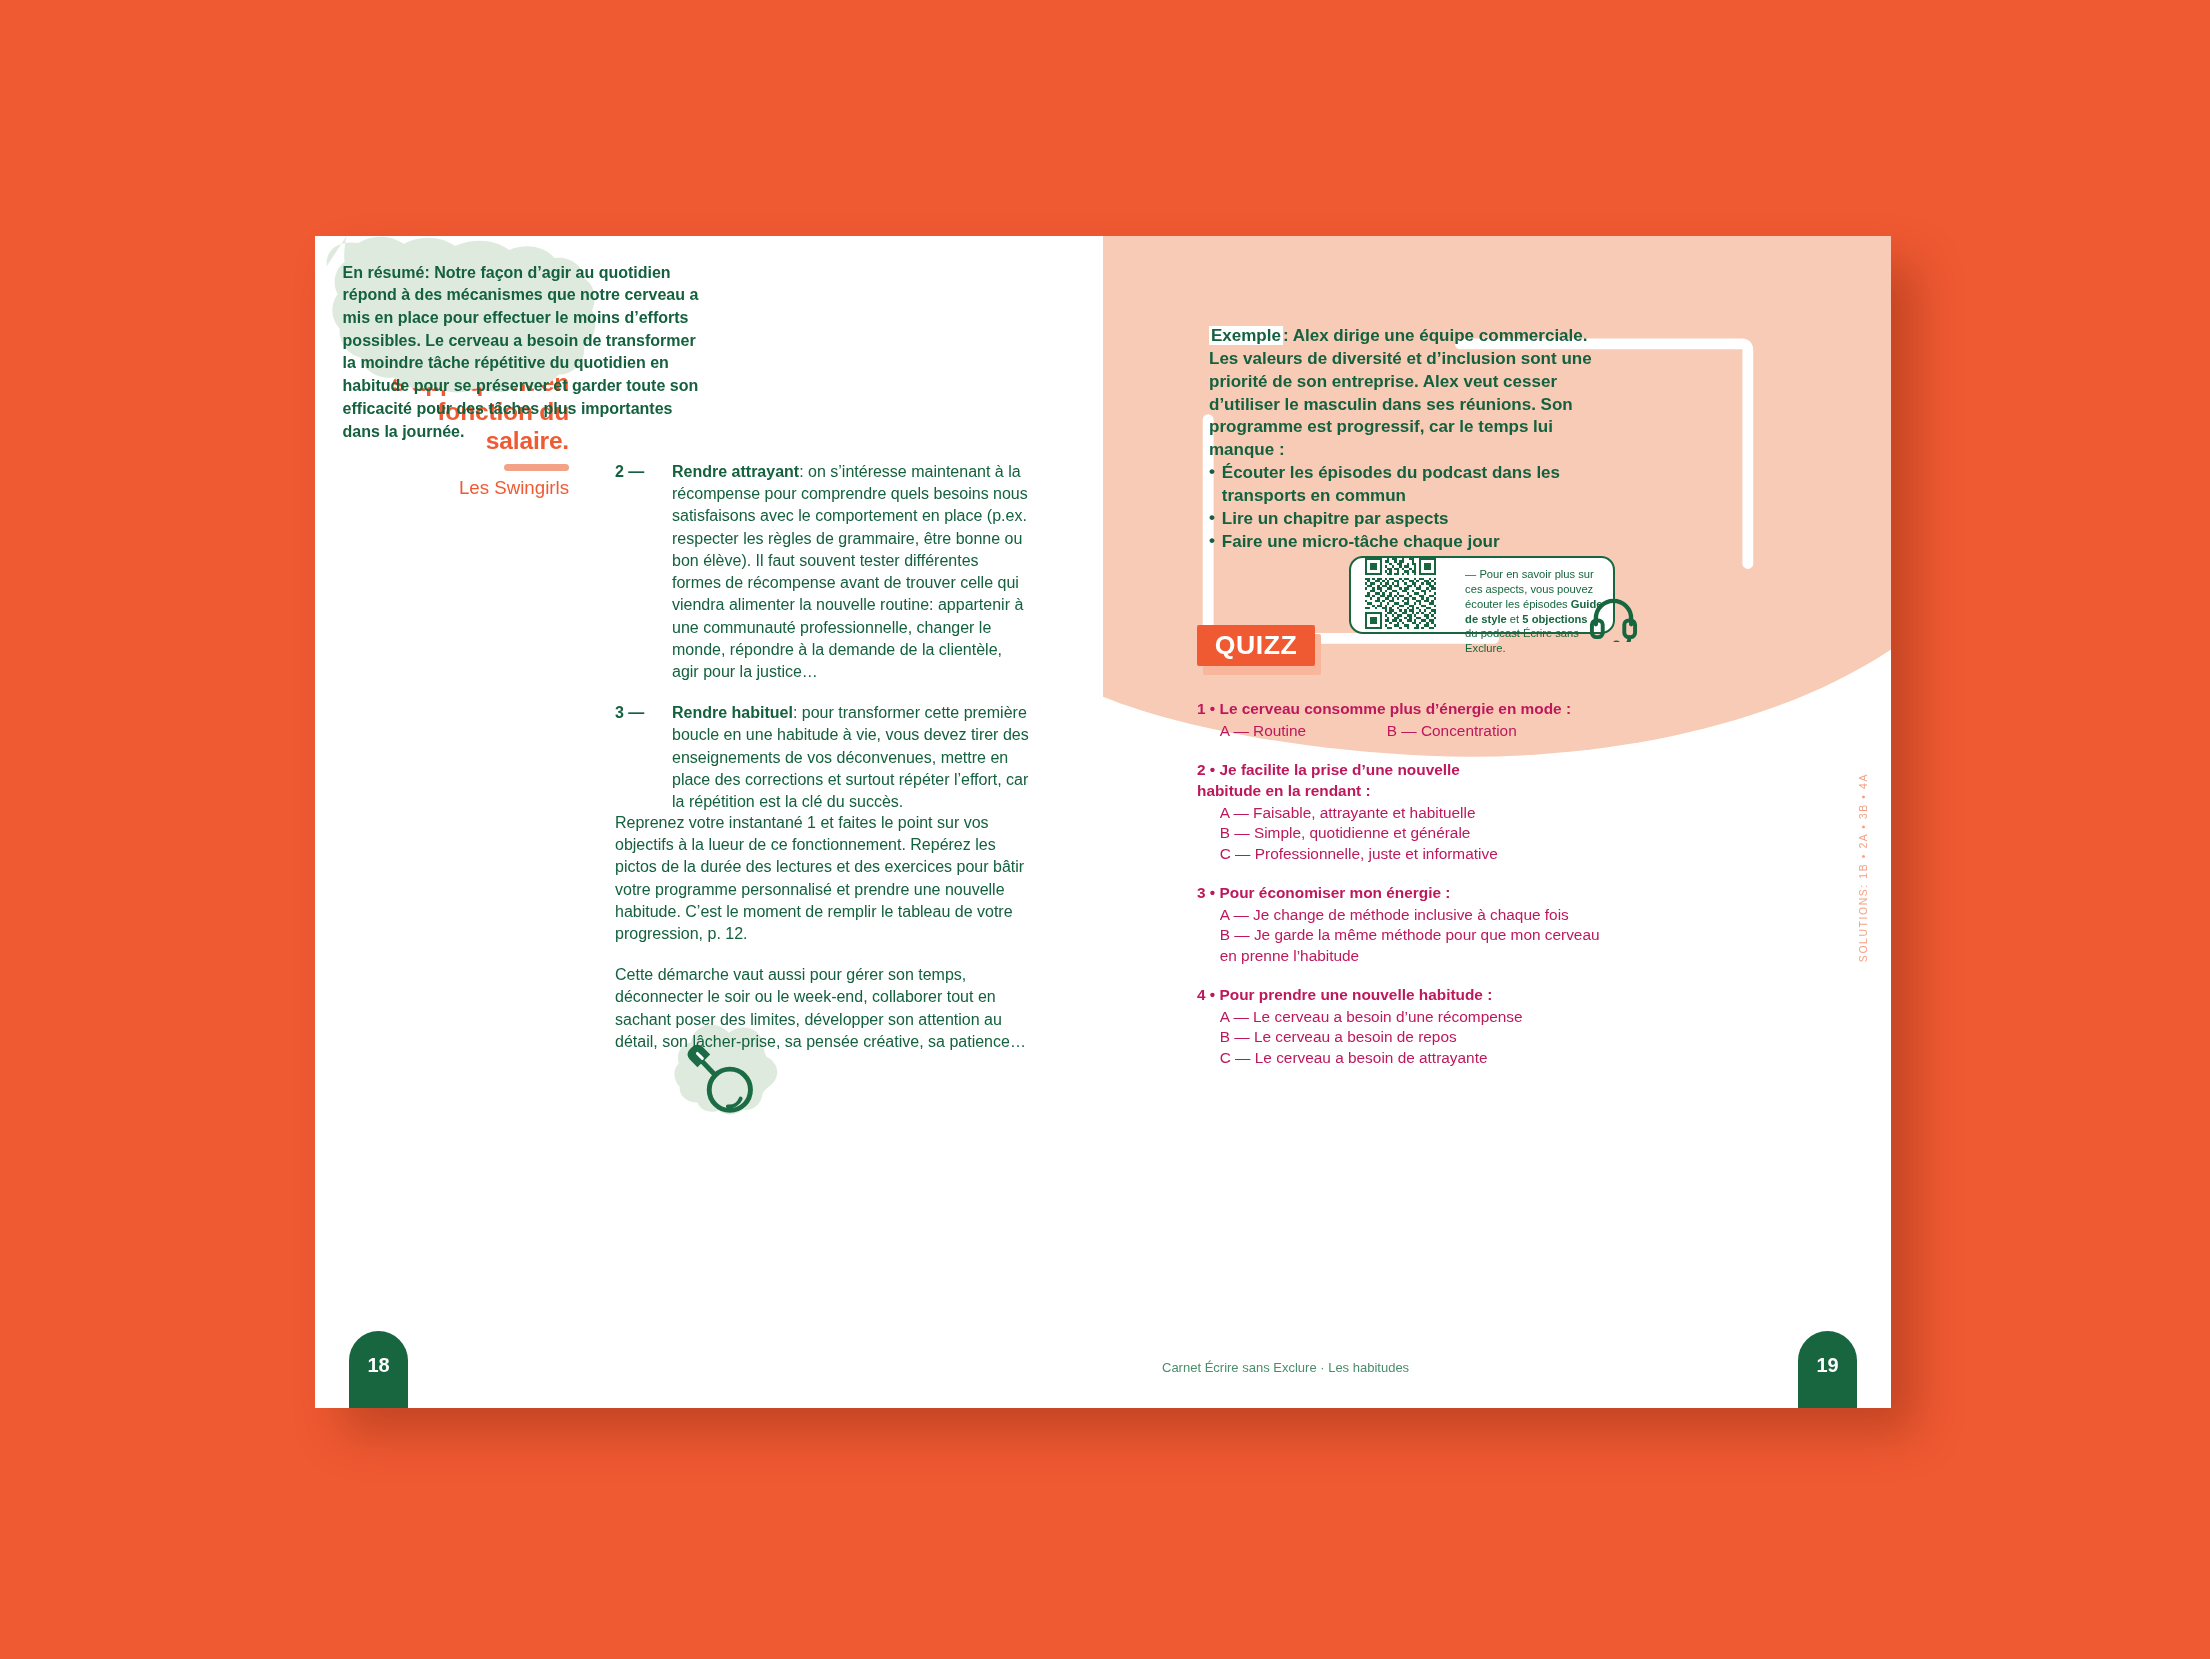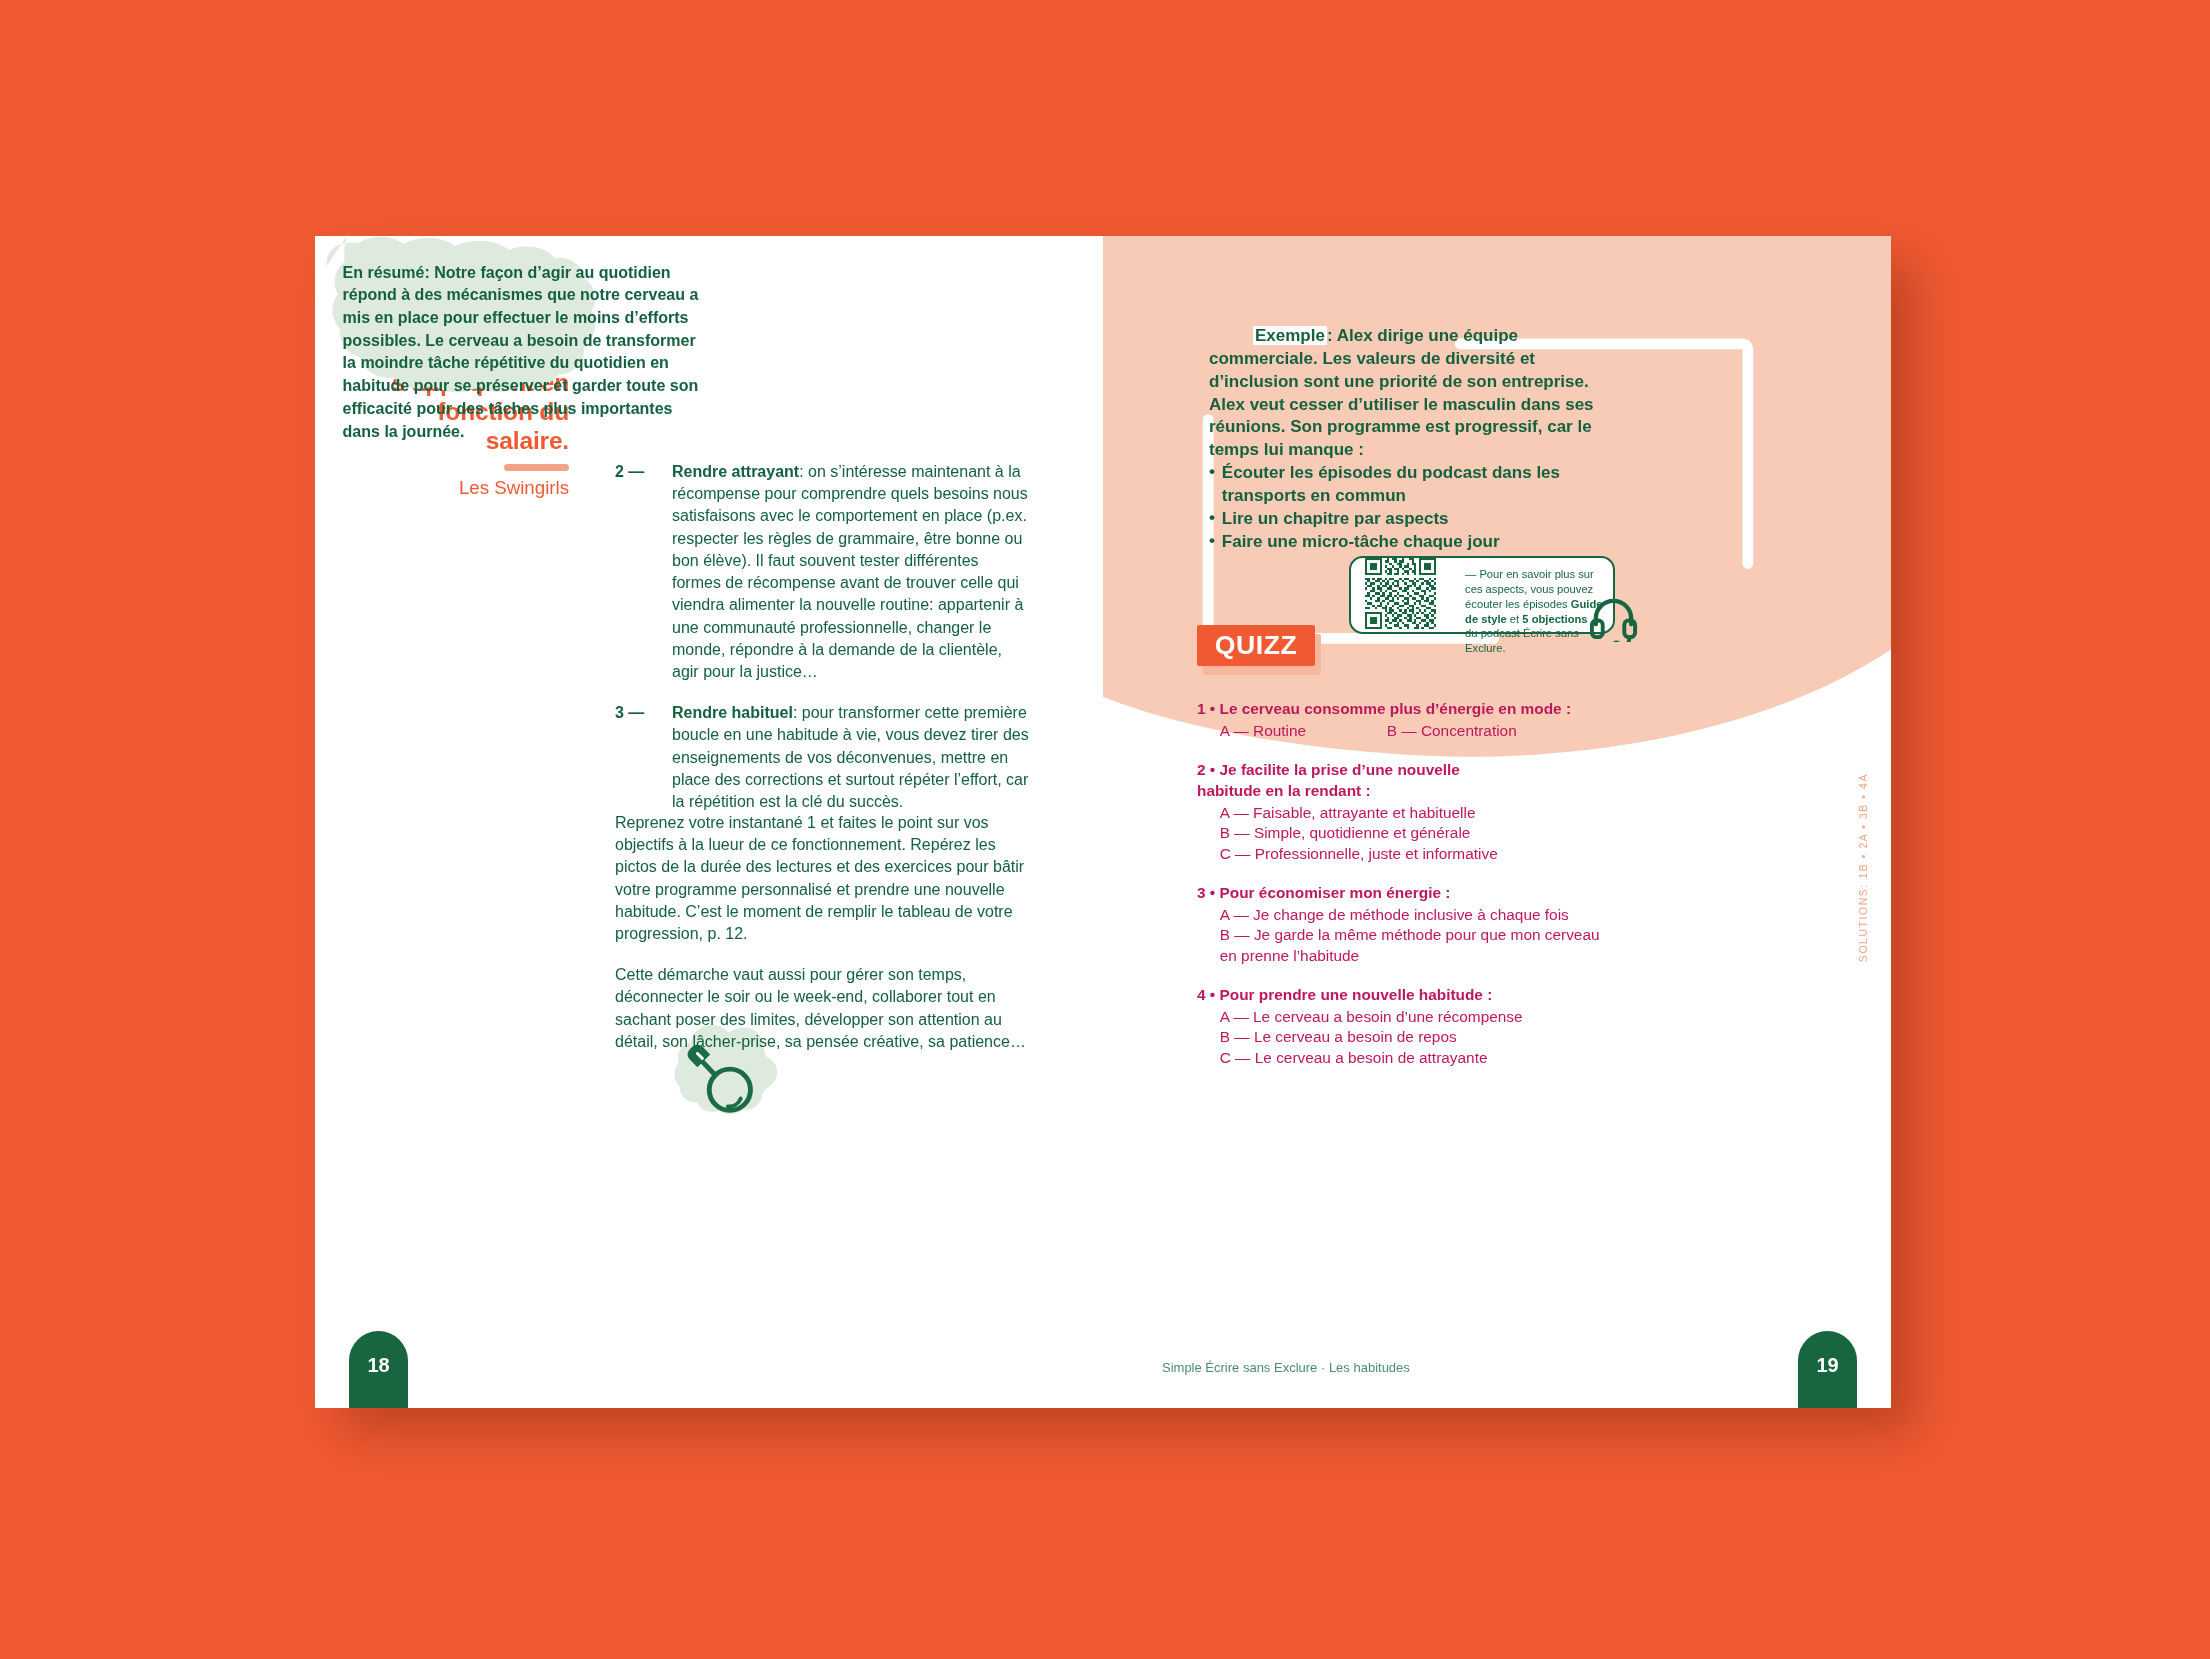--- a/index.html
+++ b/index.html
@@ -84,21 +84,21 @@
   .peach-bg{
     position:absolute;left:0;top:0;width:788px;height:571px;
   }
   .wbracket{position:absolute;}
   .wbracket svg{display:block;}
 
   #example-box{
     position:absolute;left:106px;top:89px;width:394px;
     color:#13613e;font-weight:bold;font-size:17px;line-height:1.345;
   }
-  #example-box .hl{background:#ffffff;padding:0 2px;margin-left:44px;}
+  #example-box .hl{background:#ffffff;padding:0 2px;}
   .bullets{margin:0;padding:0;list-style:none;}
   .bullets li{position:relative;padding-left:12.8px;}
   .bullets li:before{content:"\2022";position:absolute;left:0;top:-1px;}
 
   #qr-card{
     position:absolute;left:246px;top:320px;width:266px;height:78px;
     border:2.3px solid #17663f;border-radius:13.8px;background:#fff;
     display:flex;align-items:flex-start;box-sizing:border-box;
   }
   #qr-card .qrwrap{width:99px;display:flex;align-items:center;justify-content:center;}
@@ -494,18 +494,18 @@
         <div class="q-opts">
           <div class="q-opt">A — Le cerveau a besoin d’une récompense</div>
           <div class="q-opt">B — Le cerveau a besoin de repos</div>
           <div class="q-opt">C — Le cerveau a besoin de attrayante</div>
         </div>
       </div>
     </div>
 
     <div id="solutions">SOLUTIONS: 1B • 2A • 3B • 4A</div>
 
-    <div id="footer-note">Simple Écrire sans Exclure · Les habitudes</div>
+    <div id="footer-note">Carnet Écrire sans Exclure · Les habitudes</div>
 
     <div class="page-tab" id="tab-19">19</div>
   </div>
 </div>
 
 
 </body></html>

